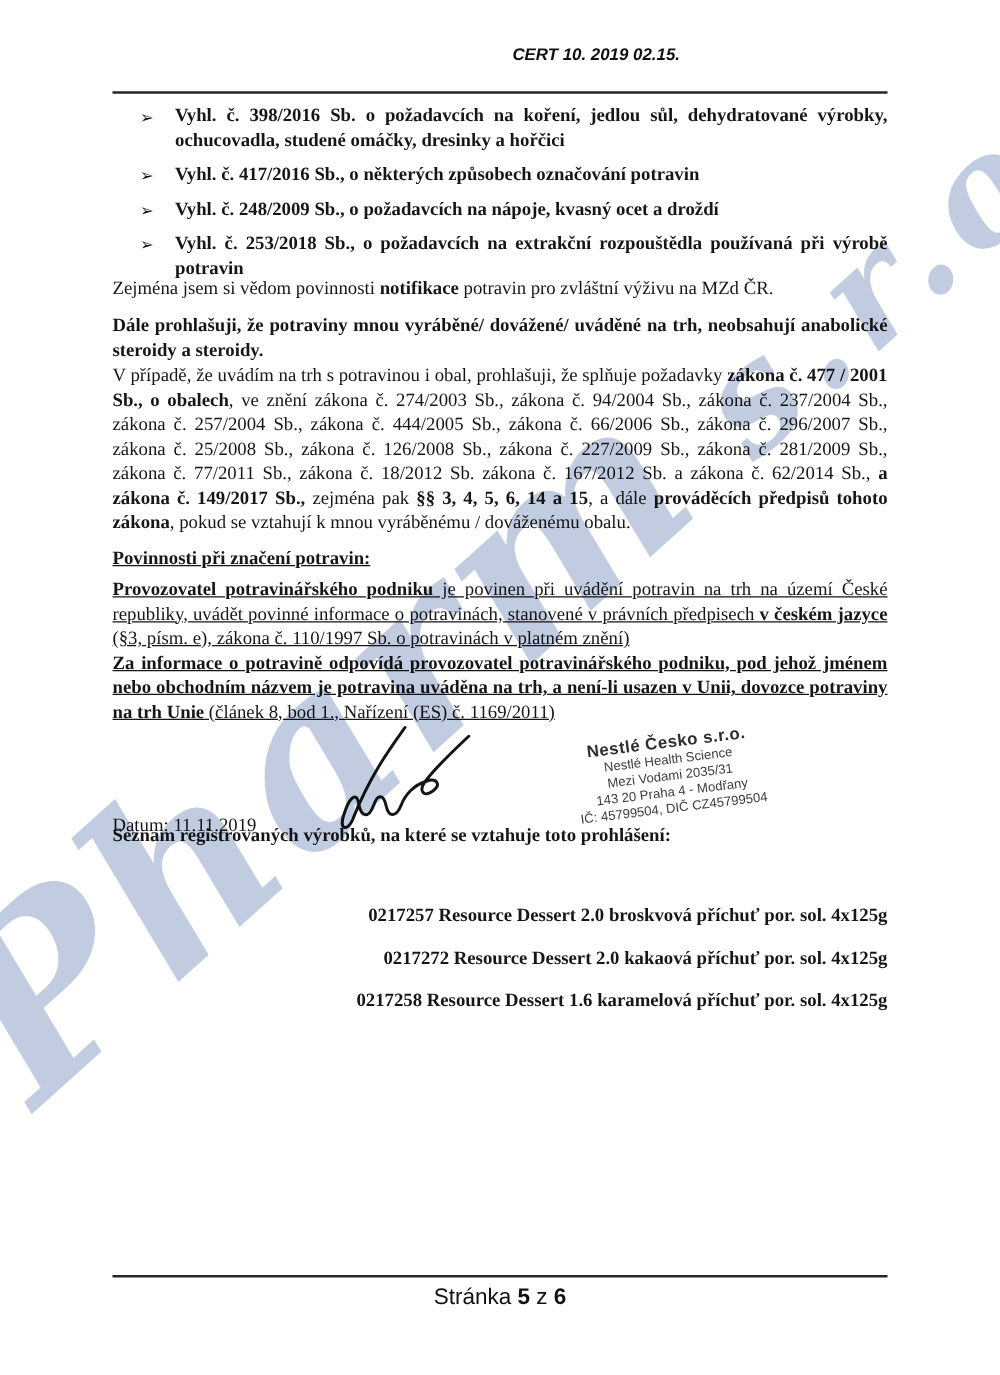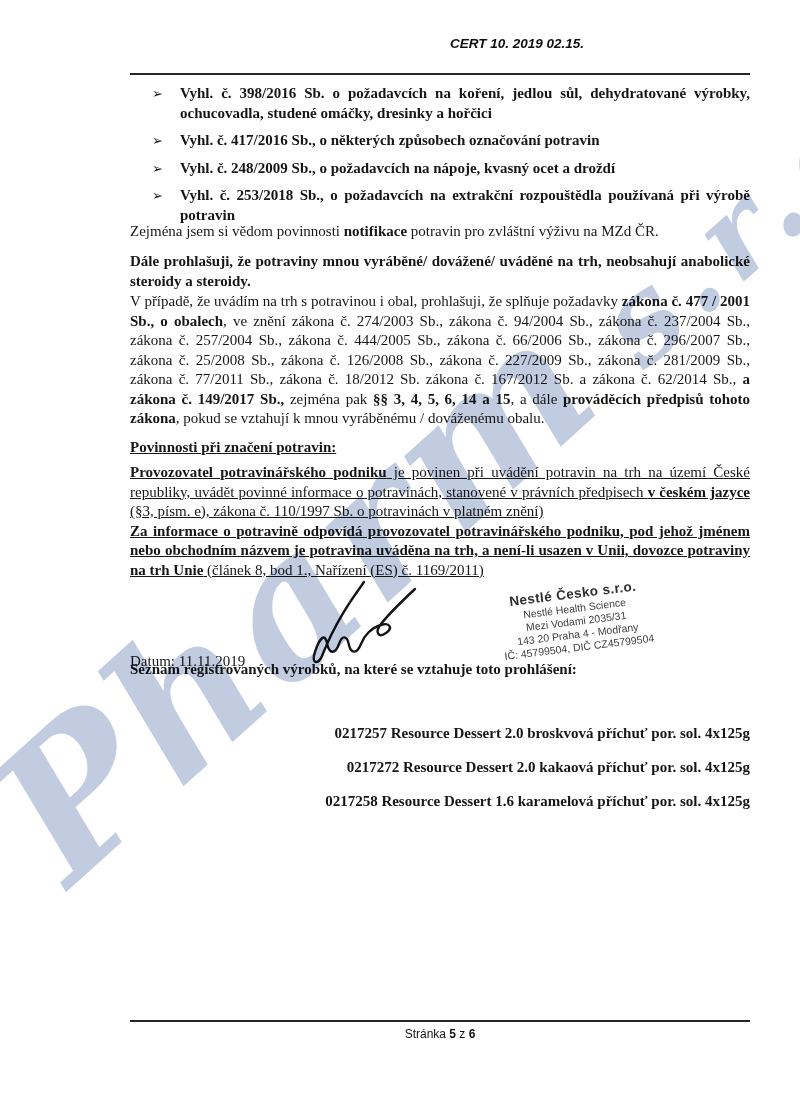--- a/index.html
+++ b/index.html
@@ -1,18 +1,18 @@
 <!DOCTYPE html>
 <html><head>
 <meta charset="utf-8">
 <style>
   * { margin:0; padding:0; box-sizing:border-box; }
   html,body { width:800px; height:1100px; background:#ffffff; overflow:hidden; }
   .page { position:relative; width:634px; height:1100px; background:#fff;
-          font-family:"Liberation Serif","DejaVu Serif",serif; color:#161616;margin-left:40px; }
+          font-family:"Liberation Serif","DejaVu Serif",serif; color:#161616; }
   .blk { position:absolute; left:90px; width:620px; font-size:15px; line-height:19.5px; }
   .justify { text-align:justify; }
 
   .doc-code { position:absolute; top:36px; right:90px; font-family:"Liberation Sans",sans-serif;
               font-style:italic; font-weight:600; font-size:13.5px; color:#101010; }
   .rule { position:absolute; left:90px; width:620px; height:0; border-top:2.2px solid #262626; }
   .rule-top { top:73px; }
   .rule-bottom { top:1020px; }
 
   ul.reg-list { list-style:none; }
@@ -28,21 +28,21 @@
            text-align:center; color:#3d3d3d; font-family:"Liberation Sans",sans-serif; }
   .stamp-line-0 { font-size:13.5px; font-weight:bold; letter-spacing:0.4px; line-height:16px; color:#2e2e2e; }
   .stamp-line { font-size:10.5px; line-height:13px; }
 
   .date-label { top:652px; font-weight:normal; }
   .products-heading { top:660px; font-weight:bold; }
   .product-list { top:724px;text-align:right; }
   .product-item { font-weight:bold; line-height:19px; margin-bottom:15px; }
 
   .footer-text { position:absolute; top:1027px; left:0; width:800px; text-align:center;
-                 font-family:"Liberation Sans",sans-serif; font-size:12px; color:#111; }
+                 font-family:"Liberation Sans",sans-serif; font-size:18px; color:#111; }
 
   .watermark { position:absolute; left:66px; top:688px; height:242px; white-space:nowrap;
                transform:rotate(-42deg); transform-origin:0 100%;
                mix-blend-mode:multiply; pointer-events:none; z-index:5;
                font-family:"DejaVu Serif",serif; font-style:italic; font-weight:bold;
                color:rgba(126,148,192,0.48); }
   .wm-big { font-size:188px; line-height:242px; letter-spacing:6px; }
   .wm-small { font-size:118px; line-height:242px; letter-spacing:10px; margin-left:40px; }
 
   

